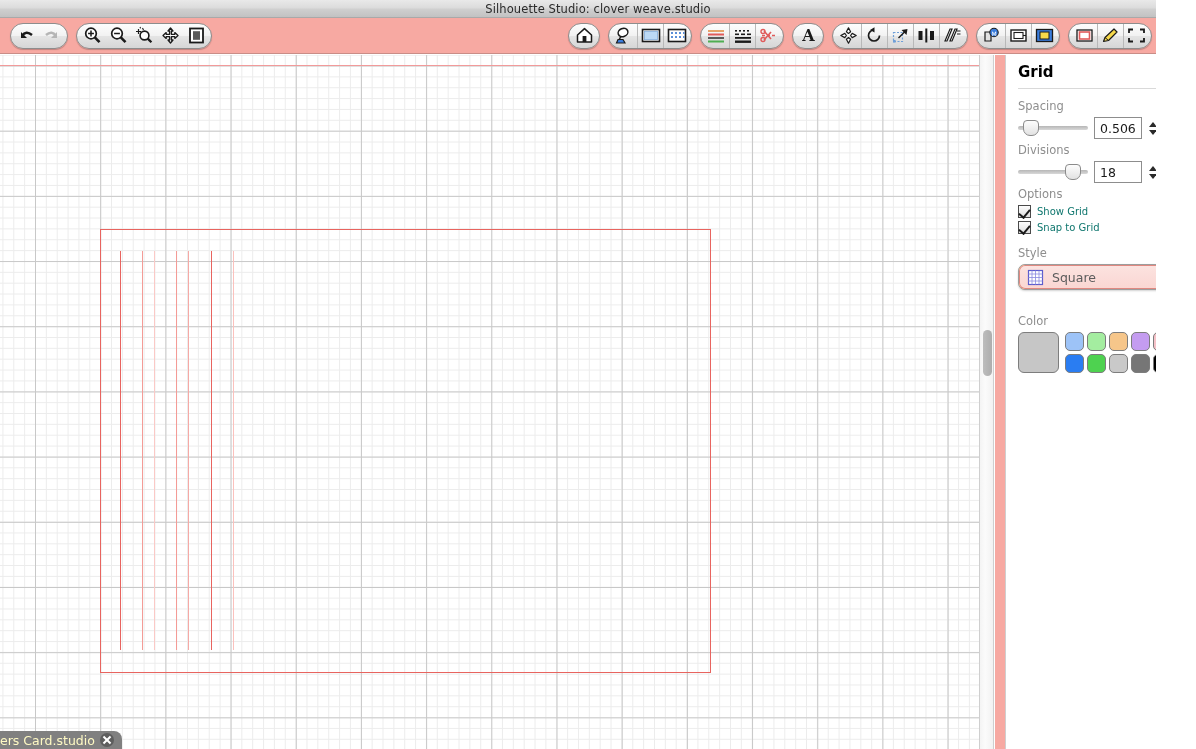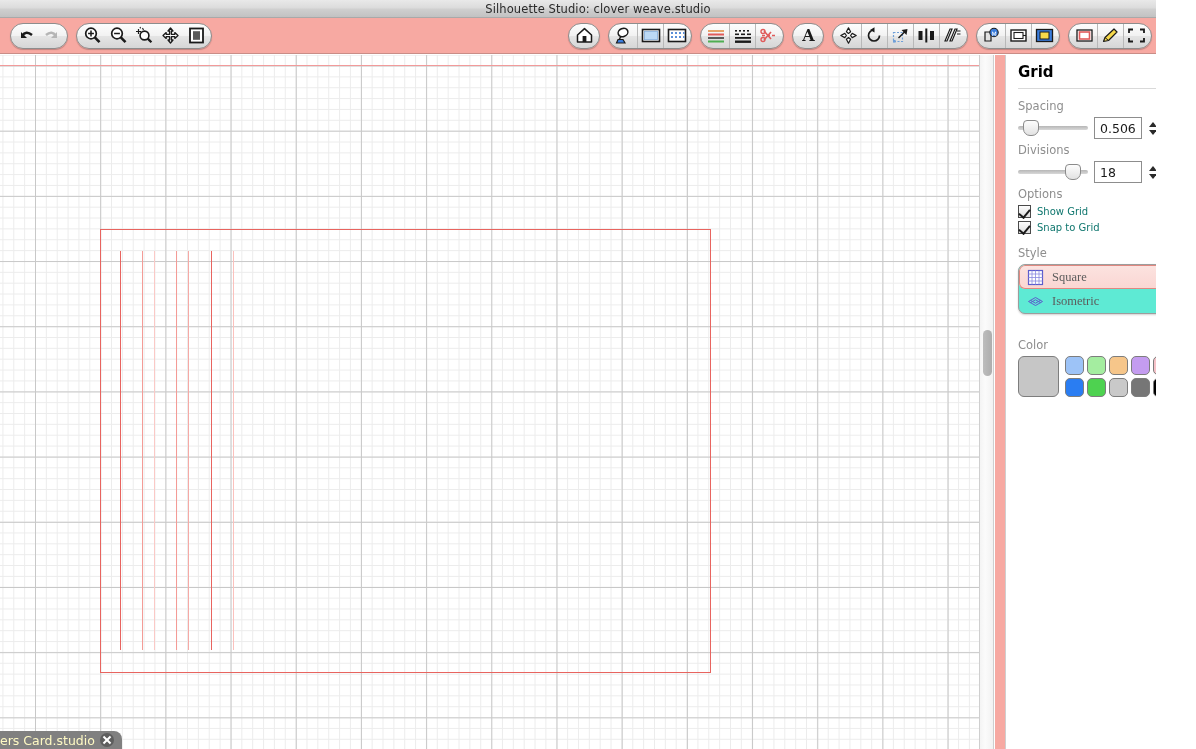--- a/index.html
+++ b/index.html
@@ -158,23 +158,22 @@
   }
   .chkbox.on:after {
     content: ""; position: absolute; left: 2px; top: 1px;
     width: 5px; height: 9px; border: solid #1a1a1a;
     border-width: 0 2px 2px 0; transform: rotate(40deg);
   }
   .chk-row span { font-size: 10px; color: #0f766e; }
 
   #style-list {
     border: 1px solid #9d9d9d; border-radius: 7px; overflow: hidden;
-    background: #5eead4; box-shadow: 0 1px 2px rgba(0,0,0,.18);
+    background: #fdba74; box-shadow: 0 1px 2px rgba(0,0,0,.18);
     margin-bottom: 2px;
-    font-family: Liberation Serif, serif;
   }
   .style-item {
     display: flex; align-items: center; gap: 8px;
     height: 24px; padding: 0 8px; font-size: 12.5px; color: #5c5c5c;
   }
   .style-item.selected {
     background: linear-gradient(to bottom,#fce3e0,#fad6d2);
     box-shadow: inset 0 0 0 1px #e08880;
     border-radius: 6px;
   }
@@ -539,32 +538,20 @@
         <span class="sw">
           <svg width="17" height="17" viewBox="0 0 17 17">
             <rect x="1.5" y="1.5" width="14" height="14" fill="#fff" stroke="#5c5ccc" stroke-width="1.2"></rect>
             <g stroke="#8a8ae0" stroke-width=".8">
               <path d="M5 1.5 L5 15.5 M8.5 1.5 L8.5 15.5 M12 1.5 L12 15.5"></path>
               <path d="M1.5 5 L15.5 5 M1.5 8.5 L15.5 8.5 M1.5 12 L15.5 12"></path>
             </g>
           </svg>
         </span>
         <span>Square</span>
-      </div>
-      <div class="style-item">
-        <span class="sw">
-          <svg width="17" height="17" viewBox="0 0 17 17">
-            <g stroke="#5c5ccc" stroke-width="1" fill="none">
-              <path d="M1.5 8.5 L8.5 4.5 L15.5 8.5 L8.5 12.5 Z"></path>
-              <path d="M3.5 7.3 L8.5 10.2 L13.5 7.3"></path>
-              <path d="M3.5 9.7 L8.5 6.8 L13.5 9.7"></path>
-            </g>
-          </svg>
-        </span>
-        <span>Isometric</span>
       </div>
     </div>
 
     <div class="sec-label" style="margin-top:24px;">Color</div>
     <div id="color-grid">
       <div class="big-sw" style="background:#c6c6c6;"></div>
       <div class="sw-cols">
         <div class="sw-row">
           <div class="sw-cell" style="background:#9dc3f7;"></div>
           <div class="sw-cell" style="background:#a4eda0;"></div>

